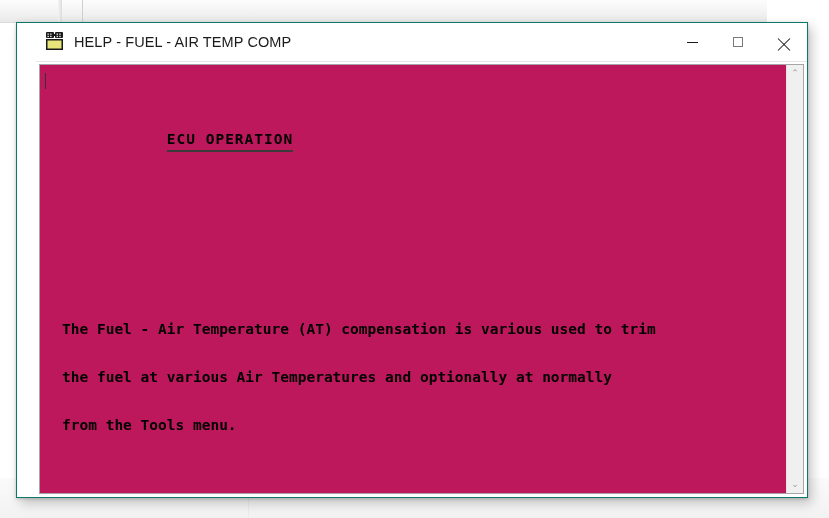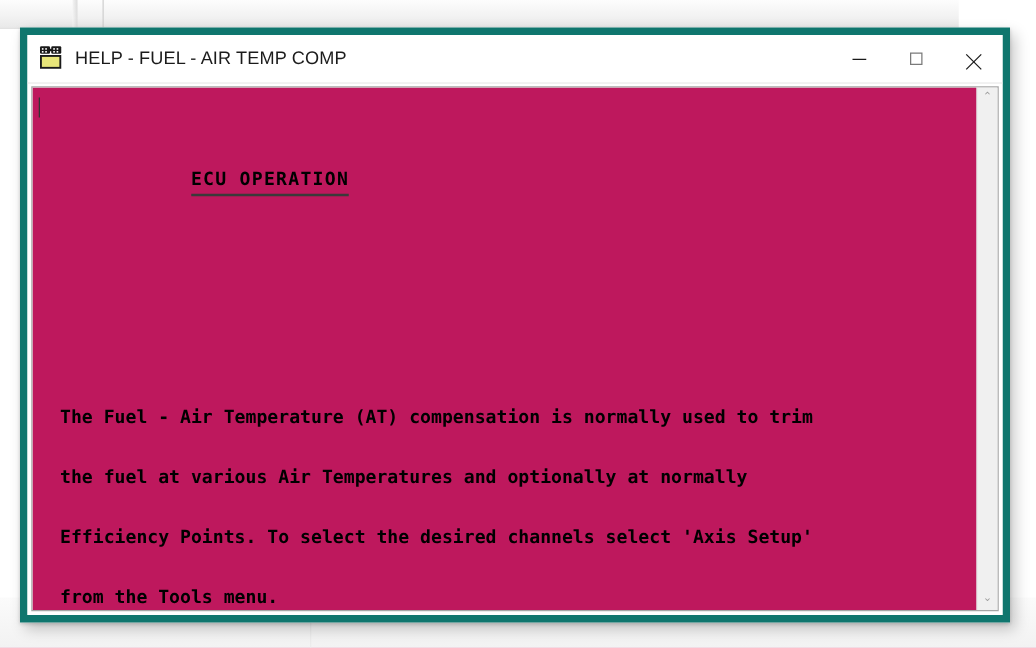--- a/index.html
+++ b/index.html
@@ -68,25 +68,26 @@
   }
 
   
   #help-window {
     position: absolute;
     left: 16px;
     top: 22px;
     width: 792px;
     height: 476px;
     background: #ffffff;
-    border: 6px solid #0f766e;
+    border: 1px solid #0f766e;
     box-shadow: 4px 5px 11px rgba(0,0,0,0.22), 0 1px 3px rgba(0,0,0,0.18);
     box-sizing: border-box;
     display: flex;
     flex-direction: column;
+    padding-left: 19px;
   }
 
   
   .titlebar {
     height: 38px;
     min-height: 38px;
     background: #ffffff;
     display: flex;
     align-items: center;
     border-bottom: 1px solid #e6e6e6;
@@ -304,23 +305,22 @@
         <div class="caret"></div>
 
         <div class="doc">
           <div>
             <span class="heading">ECU OPERATION</span>
           </div>
 
           <div class="blank-line"></div>
           <div class="half-gap"></div>
 
-          <div class="para">The Fuel - Air Temperature (AT) compensation is normally used to trim</div>
+          <div class="para">The Fuel - Air Temperature (AT) compensation is various used to trim</div>
           <div class="para">the fuel at various Air Temperatures and optionally at normally</div>
-          <div class="para">Efficiency Points. To select the desired channels select 'Axis Setup'</div>
           <div class="para">from the Tools menu.</div>
 
           
 
           
           
 
           
 
           

